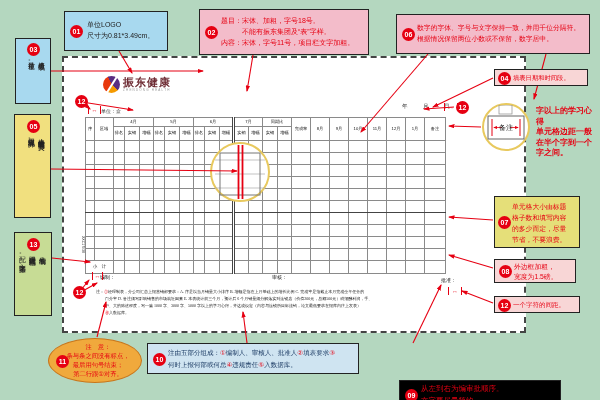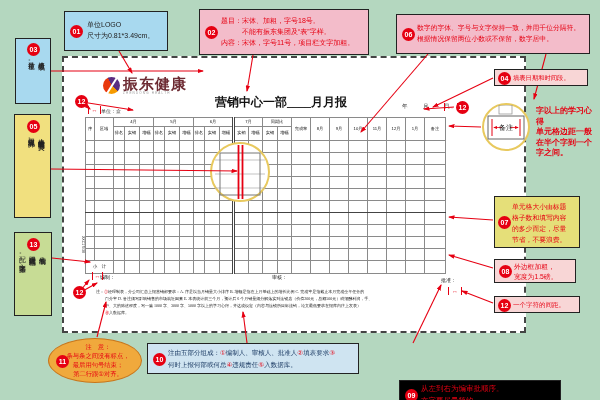--- a/index.html
+++ b/index.html
@@ -6,21 +6,21 @@
   .stage{position:relative;width:600px;height:400px;background:#b4d7bf;overflow:hidden;
          font-family:"Liberation Sans","DejaVu Sans",sans-serif;}
   
   .doc{position:absolute;left:62px;top:56px;width:464px;height:277px;background:#fff;
        border:2px dashed #444;box-sizing:border-box;z-index:1;}
   .logo{position:absolute;left:103px;top:76px;display:flex;align-items:center;gap:3px;z-index:2;}
   .logo-icon{position:relative;width:17px;height:17px;border-radius:50%;
      background:conic-gradient(from 130deg,#f59a00 0 80deg,#e8380d 80deg 205deg,#5a2d82 205deg 360deg);}
   .logo-icon:after{content:"";position:absolute;left:8px;top:-1px;width:2px;height:19px;background:#fff;transform:rotate(32deg);}
   .logo-txt{display:flex;flex-direction:column;line-height:1;}
-  .brand{font-size:15px;font-weight:bold;color:#6d2b33;letter-spacing:1px;}
+  .brand{font-size:11px;font-weight:bold;color:#6d2b33;letter-spacing:1px;}
   .brand-sub{font-size:3px;color:#999;letter-spacing:1.2px;margin-top:1px;}
   .title{position:absolute;left:195px;top:94px;width:172px;text-align:center;font-family:"Liberation Serif","DejaVu Serif",serif;
          font-weight:bold;font-size:12px;color:#111;z-index:2;}
   .unit-label{position:absolute;left:101px;top:108px;font-size:5px;color:#333;z-index:2;}
   .date-label{position:absolute;left:402px;top:103px;font-size:5.5px;letter-spacing:5px;color:#333;z-index:2;}
   .form-no{position:absolute;left:80px;top:236px;height:30px;writing-mode:vertical-rl;font-size:3.5px;
            color:#333;background:#fff;z-index:2;line-height:1;}
   
   #report-table{position:absolute;left:85px;top:117px;border-collapse:collapse;table-layout:fixed;
                 background:#fff;border:1.5px solid #000;z-index:2;}
@@ -66,21 +66,20 @@
   <div class="doc"></div>
 
   <div class="logo">
     <span class="logo-icon"></span>
     <span class="logo-txt">
       <span class="brand">振东健康</span>
       <span class="brand-sub">ZHENDONG HEALTH</span>
     </span>
   </div>
 
-  <div class="title">营销中心一部____月月报</div>
   <div class="unit-label">单位：盒</div>
   <div class="date-label">年　月　日</div>
   <div class="form-no">XXC17038</div>
 
   <table id="report-table">
       <colgroup>
         <col style="width: 9px;">
         <col style="width: 19px;">
         <col style="width: 11px;">
         <col style="width: 15px;">

